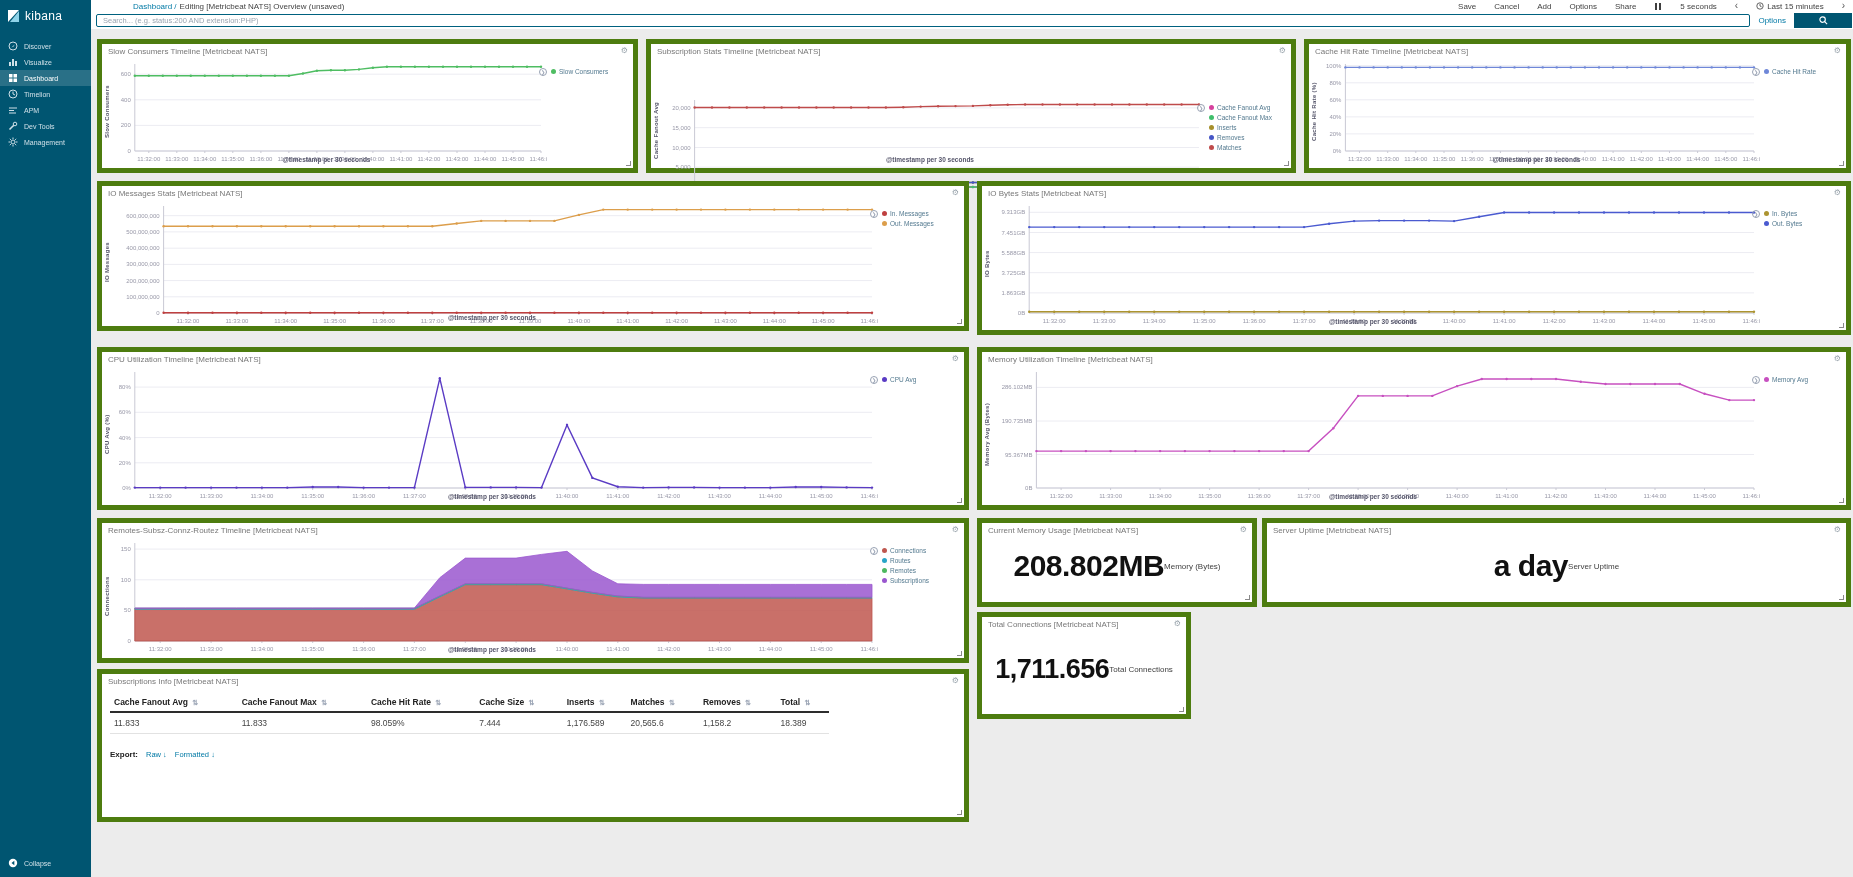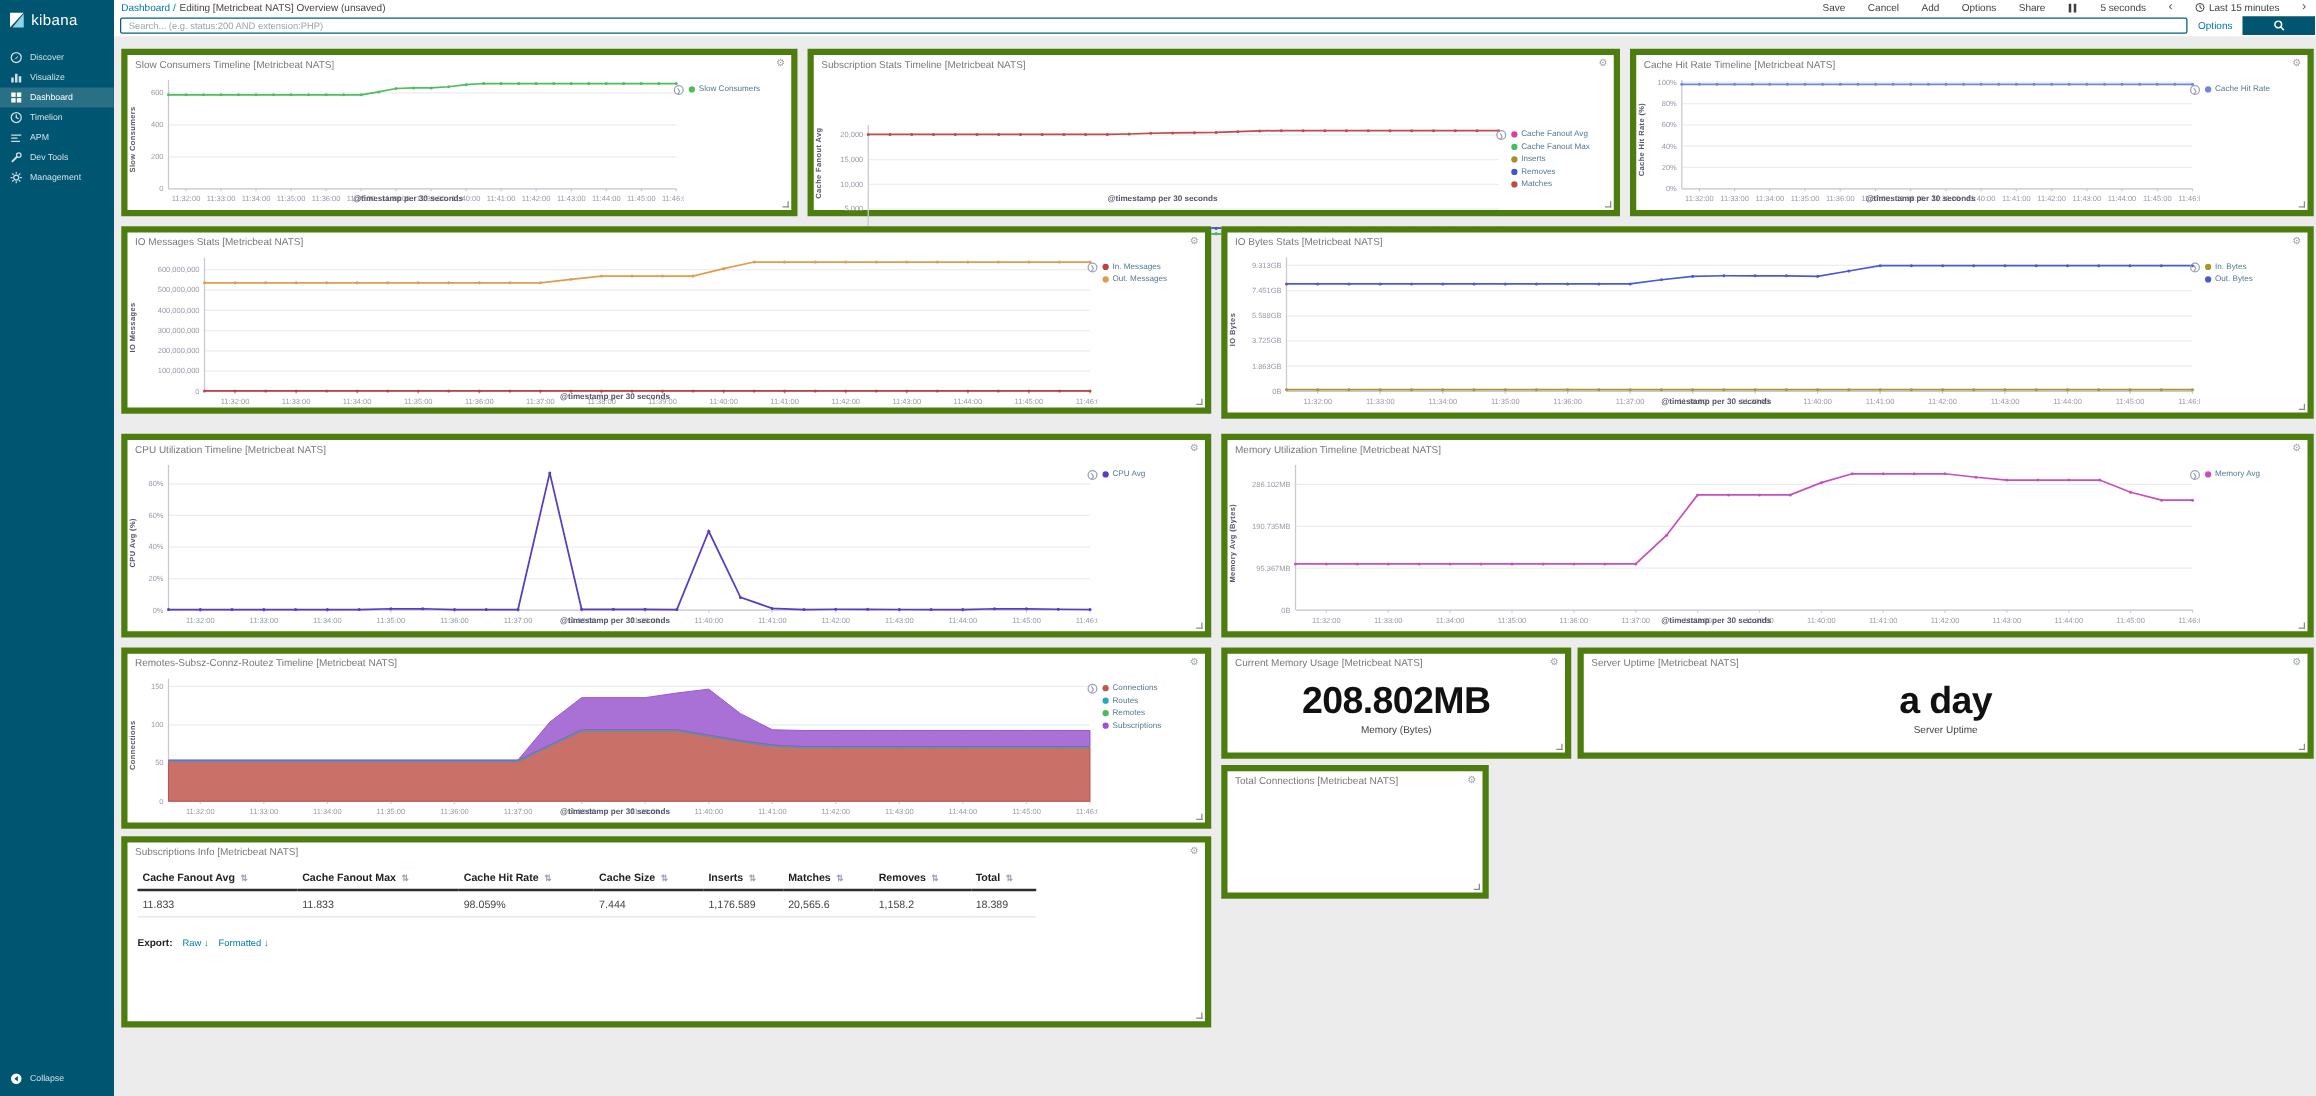--- a/index.html
+++ b/index.html
@@ -14,21 +14,21 @@
   .nav-item { height:16px; display:flex; align-items:center; gap:6px; padding-left:8px;
     color:#cfe0e8; font-size:7px; cursor:pointer; }
   .nav-item.active { background:rgba(255,255,255,.16); color:#fff; }
   .nav-item svg { flex:0 0 auto; }
   .sidebar-bottom { margin-top:auto; margin-bottom:6px; }
   
   .main { margin-left:91px; }
   .row-top { height:12px; background:#fff; display:flex; align-items:center;
     justify-content:space-between; padding:0 8px 0 6px; }
   .breadcrumb { font-size:8px; color:#444; white-space:nowrap; }
-  .breadcrumb a { color:#0079a5; text-decoration:none; margin-right:3px; cursor:pointer; }
+  .breadcrumb a { color:#0079a5; text-decoration:none; margin-right:3px; cursor:pointer;margin-left:36px; }
   .top-actions { display:flex; align-items:center; gap:18px; font-size:8px; color:#3f3f3f; white-space:nowrap; }
   .top-actions .act { cursor:pointer; }
   .pause { display:inline-flex; align-items:center; cursor:pointer; }
   .pause i { display:inline-block; width:2px; height:7px; background:#3f3f3f; margin:0 1px; }
   .chev { font-size:10px; color:#555; cursor:pointer; line-height:8px; }
   .timepick { display:flex; align-items:center; gap:3px; cursor:pointer; }
   .row-search { height:17px; background:#fff; display:flex; align-items:center; padding-left:5px; }
   .search-input { flex:1; height:13px; border:1px solid #00617f; border-radius:2px;
     font-size:7.5px; padding:0 6px; color:#333; outline:none; font-family:inherit; }
   .search-input::placeholder { color:#9aa5b1; }
@@ -55,21 +55,21 @@
   .chart-svg-box { flex:1; min-height:0; }
   .x-title { flex:0 0 10px; text-align:center; font-size:6.5px; font-weight:bold; color:#55556a; }
   .legend { width:92px; padding-top:10px; display:flex; gap:4px; align-items:flex-start; }
   .legend-toggle { width:8px; height:8px; border:1px solid #98a2b3; border-radius:50%;
     color:#98a2b3; font-size:5px; display:flex; align-items:center; justify-content:center; cursor:pointer; flex:0 0 auto; }
   .legend-items { display:flex; flex-direction:column; gap:3px; }
   .legend-item { display:flex; align-items:center; gap:3px; font-size:6.5px; color:#53798f; cursor:pointer; white-space:nowrap; }
   .legend-dot { width:5px; height:5px; border-radius:50%; flex:0 0 auto; }
   svg text.tick { font-size:6px; fill:#9898a8; font-family:inherit; }
   
-  .metric-body { flex:1; display:flex; flex-direction:column; align-items:center; justify-content:center; padding-bottom:6px; }
+  .metric-body { flex:1; display:flex; flex-direction:row; align-items:center; justify-content:center; padding-bottom:6px; }
   .metric-value { font-size:30px; font-weight:bold; color:#111; letter-spacing:-.5px; }
   .metric-label { font-size:8px; color:#3f3f3f; margin-top:1px; }
   
   .tbl-box { padding:6px 8px 0 8px; }
   table.subs { border-collapse:collapse; width:85%; }
   table.subs th { text-align:left; font-size:8.5px; color:#222; border-bottom:2px solid #2d2d2d;
     padding:4px 4px; white-space:nowrap; cursor:pointer; }
   table.subs th .sort { color:#98a2b3; font-size:7px; margin-left:2px; }
   table.subs td { font-size:8.5px; color:#444; padding:5px 4px; border-bottom:1px solid #e2e2e2; }
   .export-row { display:flex; align-items:center; gap:8px; padding:16px 8px; font-size:8px; }
@@ -1187,20 +1187,24 @@
         <div class="metric-value">a day</div>
         <div class="metric-label">Server Uptime</div>
       </div>
       <span class="resize-corner"></span>
     </div>
     <div class="panel" style="left:886px;top:583px;width:214px;height:107px;">
       <div class="panel-header">
           <span class="panel-title">Total Connections [Metricbeat NATS]</span>
           <span class="gear">⚙</span>
         </div>
+      <div class="metric-body">
+        <div class="metric-value" style="font-size:27px;">1,711.656</div>
+        <div class="metric-label">Total Connections</div>
+      </div>
       <span class="resize-corner"></span>
     </div>
 
     <div class="panel" style="left:6px;top:640px;width:872px;height:153px;">
       <div class="panel-header">
           <span class="panel-title">Subscriptions Info [Metricbeat NATS]</span>
           <span class="gear">⚙</span>
         </div>
       <div class="tbl-box">
         <table class="subs" id="subs-table">

